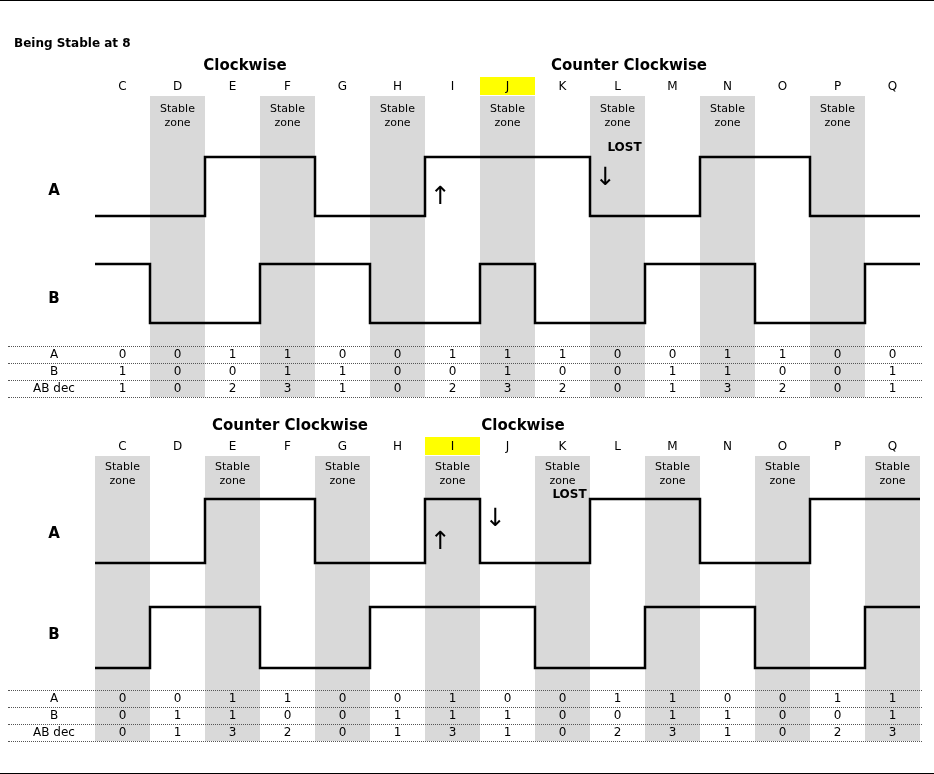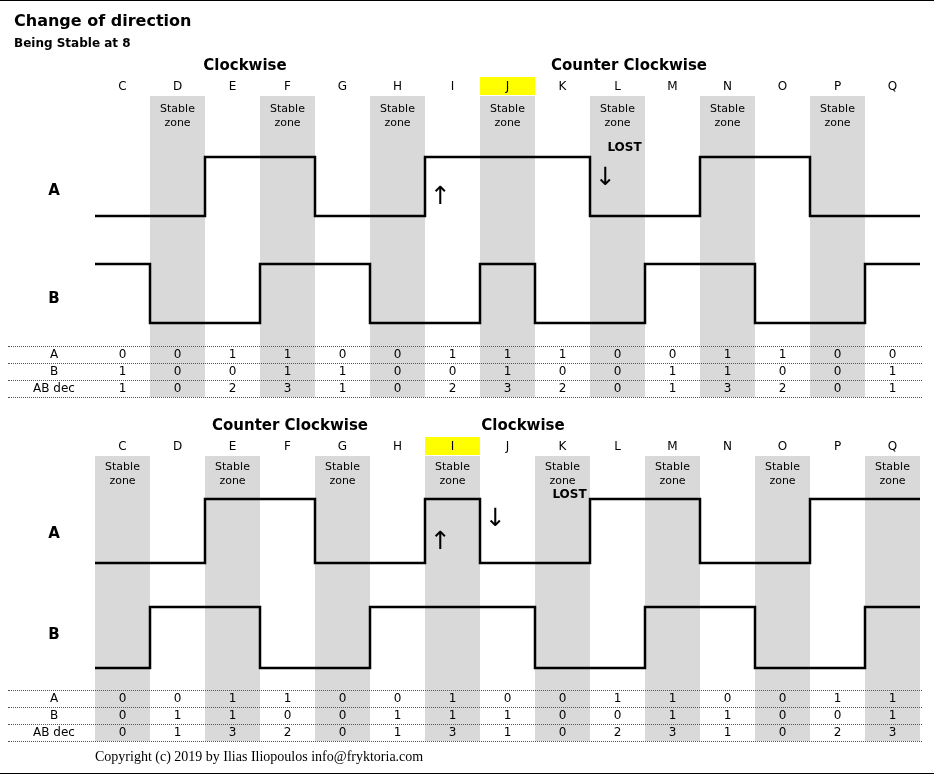--- a/index.html
+++ b/index.html
@@ -21,21 +21,20 @@
   .dotline{position:absolute;left:8px;width:914px;height:0;border-top:1px dotted #555;}
   .row-label{position:absolute;left:8px;width:92px;height:15px;line-height:15px;text-align:center;font-size:12px;}
   .cell{position:absolute;width:55px;height:15px;line-height:15px;text-align:center;font-size:12px;}
   .wave{position:absolute;overflow:visible;}
   .copyright{position:absolute;left:95px;top:748px;font-size:14px;font-family:"Liberation Serif","DejaVu Serif",serif;}
 </style>
 </head>
 <body>
 
 <div class="page">
-  <div class="title">Change of direction</div>
   <div class="subtitle">Being Stable at 8</div>
 
   <div id="diagram">
       <div class="band" style="left: 150px; top: 95px; width: 55px; height: 301px; background: rgb(217, 217, 217);"></div>
       <div class="band" style="left: 260px; top: 95px; width: 55px; height: 301px; background: rgb(217, 217, 217);"></div>
       <div class="band" style="left: 370px; top: 95px; width: 55px; height: 301px; background: rgb(217, 217, 217);"></div>
       <div class="band" style="left: 480px; top: 95px; width: 55px; height: 301px; background: rgb(217, 217, 217);"></div>
       <div class="band" style="left: 590px; top: 95px; width: 55px; height: 301px; background: rgb(217, 217, 217);"></div>
       <div class="band" style="left: 700px; top: 95px; width: 55px; height: 301px; background: rgb(217, 217, 217);"></div>
       <div class="band" style="left: 810px; top: 95px; width: 55px; height: 301px; background: rgb(217, 217, 217);"></div>
@@ -218,14 +217,13 @@
       <div class="cell" style="left: 425px; top: 724px;">3</div>
       <div class="cell" style="left: 480px; top: 724px;">1</div>
       <div class="cell" style="left: 535px; top: 724px;">0</div>
       <div class="cell" style="left: 590px; top: 724px;">2</div>
       <div class="cell" style="left: 645px; top: 724px;">3</div>
       <div class="cell" style="left: 700px; top: 724px;">1</div>
       <div class="cell" style="left: 755px; top: 724px;">0</div>
       <div class="cell" style="left: 810px; top: 724px;">2</div>
       <div class="cell" style="left: 865px; top: 724px;">3</div>
     </div>
-  <div class="copyright">Copyright (c) 2019 by Ilias Iliopoulos info@fryktoria.com</div>
 </div>
 
 </body></html>

